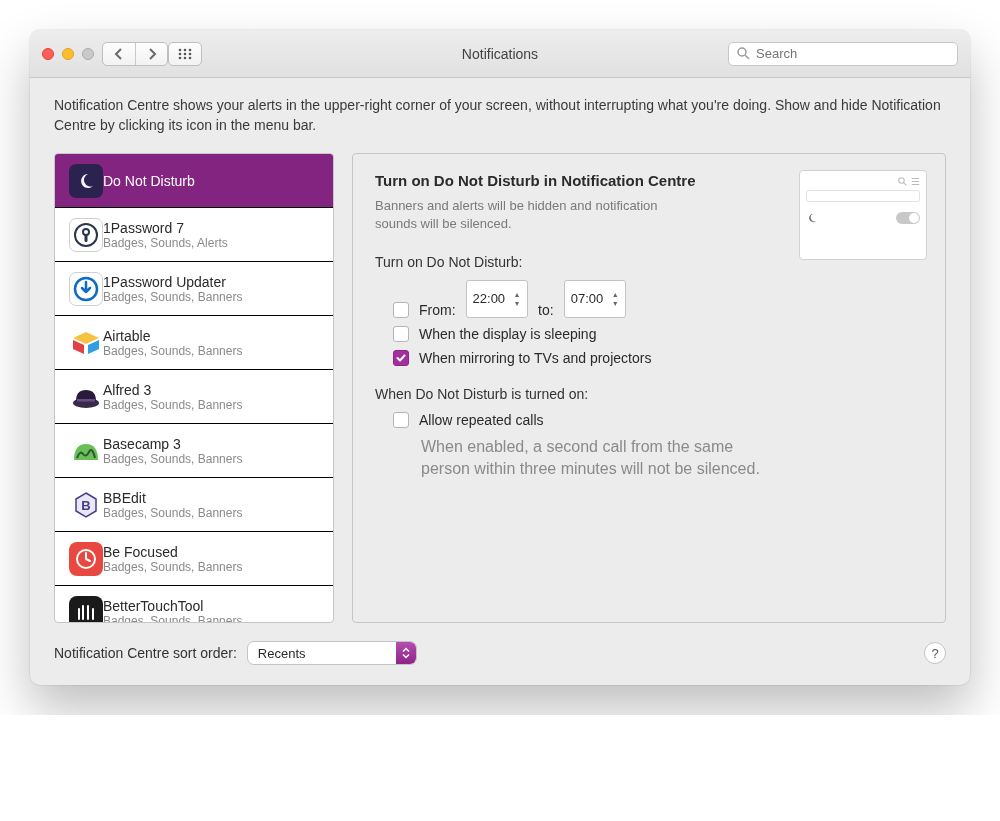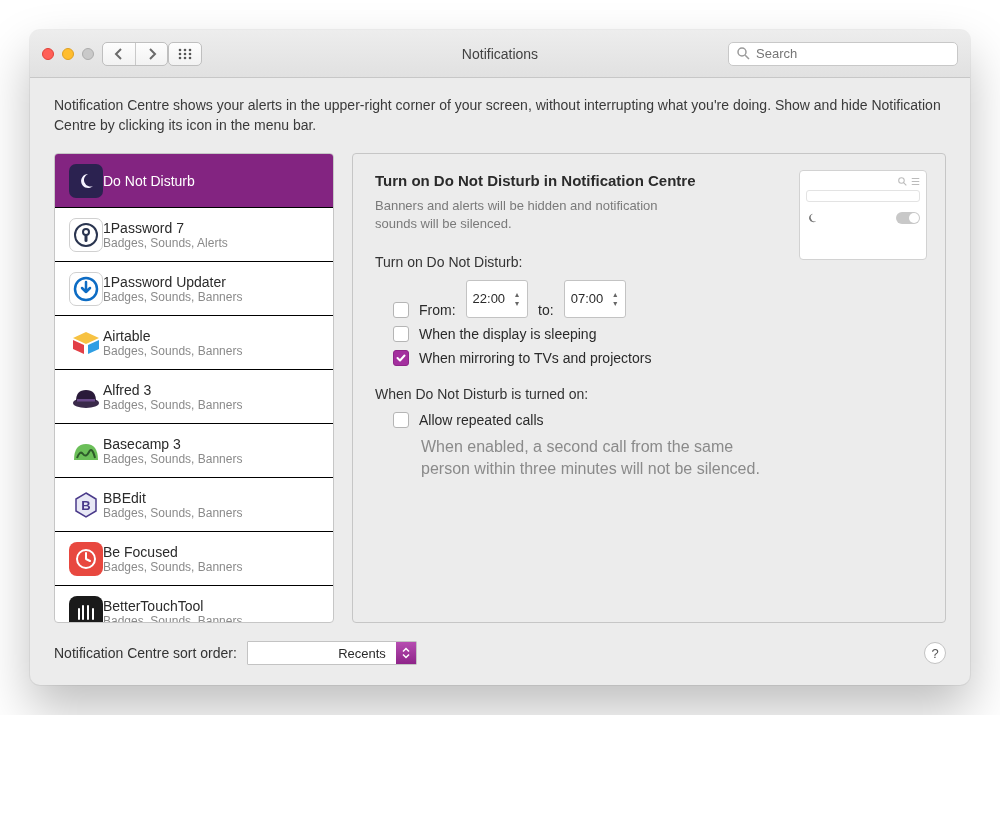--- a/index.html
+++ b/index.html
@@ -174,25 +174,24 @@
   .stepper button {border:none;background:transparent;height:9px;width:12px;padding:0;cursor:pointer;display:flex;align-items:center;justify-content:center;color:#666;font-size:8px;}
   .sub-hint { font-size:16px;color:#8a8a8a; margin-left:46px; margin-top:6px; line-height:1.4; max-width:360px;}
   .footer {
     display:flex;align-items:center;
     margin-top: 18px;
     gap:10px;
   }
   .footer-label { font-size:14px; color:#333; }
   .select {
     display:flex; align-items:center;
-    background:#fff;border:1px solid #c3c3c3;border-radius:1px;
+    background:#fff;border:1px solid #c3c3c3;border-radius:7px;
     height:24px; width:170px;
     overflow:hidden;
     cursor:pointer;
-    text-align:right;
   }
   .select .sel-text { padding:0 10px; flex:1; font-size:13px; }
   .select .sel-btn {
     width:20px; height:100%;
     background:linear-gradient(#b64db1,#8e2489);
     display:flex;flex-direction:column;align-items:center;justify-content:center;
     color:#fff;
   }
   .select .sel-btn svg { height:6px; }
   .help {

